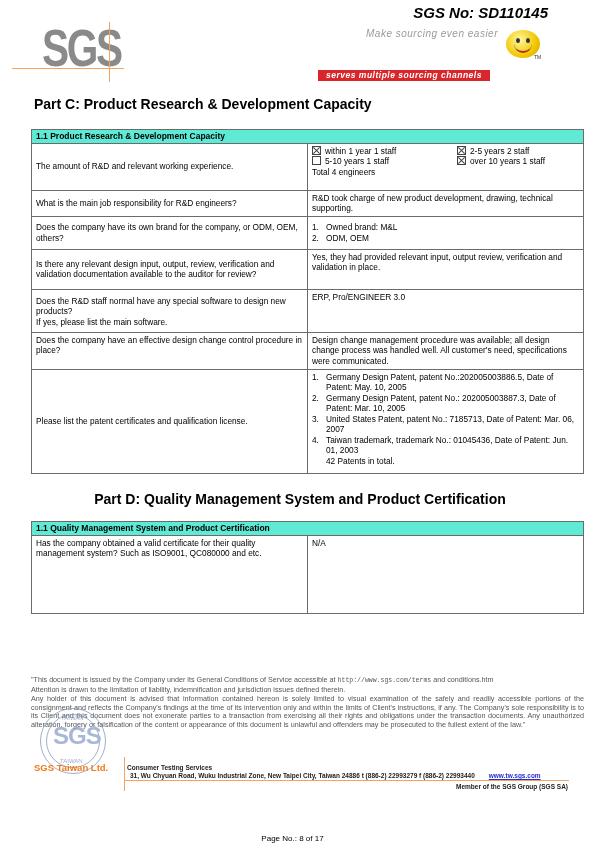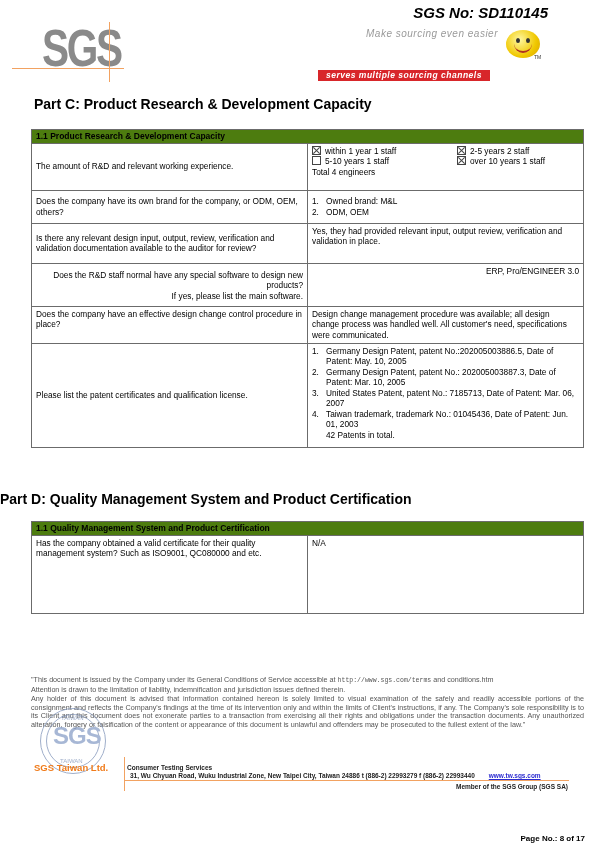--- a/index.html
+++ b/index.html
@@ -19,27 +19,27 @@
   .ttnet .bar { position:absolute; left:2px; top:42px; width:172px; height:11px; background:#d8262a;
          color:#fff; font-size:8.5px; font-weight:bold; font-style:italic; line-height:11px; text-align:center; letter-spacing:0.5px; }
   .ttnet .smile { position:absolute; left:190px; top:2px; width:34px; height:28px; border-radius:50%;
          background:radial-gradient(circle at 40% 35%, #fff7a0, #f0c800 60%, #d69e00); }
   .ttnet .smile .e1,.ttnet .smile .e2 { position:absolute; width:4px; height:5px; background:#333; border-radius:50%; top:8px; }
   .ttnet .smile .e1 { left:10px; } .ttnet .smile .e2 { left:20px; }
   .ttnet .smile .m { position:absolute; left:8px; top:14px; width:18px; height:7px; border-bottom:2px solid #b03020; border-radius:0 0 10px 10px; }
   .ttnet .tm { position:absolute; left:218px; top:26px; font-size:5px; color:#333; }
 
   h2.partc { left:34px; top:96px; margin:0; font-size:14px; font-weight:bold; }
-  h2.partd { left:0; width:600px; text-align:left; top:491px; margin:0; font-size:14px; font-weight:bold; }
+  h2.partd { left:0; width:600px; text-align:center; top:491px; margin:0; font-size:14px; font-weight:bold; }
 
   table.grid { position:absolute; left:31px; border-collapse:collapse; width:553px; table-layout:fixed; }
   table.grid td { border:1px solid #6b6b6b; font-size:8.3px; line-height:10.5px; vertical-align:top; padding:2px 4px; }
   table.grid td.q { width:247px; }
   table.grid td.mid { vertical-align:middle; }
-  table.grid tr.head td { background:#4d7c0f; font-weight:bold; font-size:8.5px; padding:1px 4px; height:10px; }
+  table.grid tr.head td { background:#5eead4; font-weight:bold; font-size:8.5px; padding:1px 4px; height:10px; }
   .cb { display:inline-block; width:7px; height:7px; border:1px solid #444; position:relative; vertical-align:-1px; margin-right:4px; }
   .cb.x::before, .cb.x::after { content:""; position:absolute; left:3px; top:-1px; width:1px; height:9px; background:#444; }
   .cb.x::before { transform:rotate(45deg); } .cb.x::after { transform:rotate(-45deg); }
   .exp { display:grid; grid-template-columns:145px 1fr; row-gap:0; }
   ol.nl { margin:0; padding:0; list-style:none; }
   ol.nl li { display:flex; }
   ol.nl li .n { width:14px; flex:none; }
   .indent { padding-left:14px; }
 
   .disc { left:31px; top:676px; width:553px; font-size:7.2px; line-height:8.6px; color:#555; }
@@ -51,21 +51,21 @@
   .stamp .s { position:absolute; left:12px; top:13px; font-size:24px; font-weight:bold; color:#8aa0c8; letter-spacing:-1px; }
   .stamp .t1 { position:absolute; left:20px; top:6px; font-size:6px; color:#7f93b8; }
   .stamp .t2 { position:absolute; left:19px; top:49px; font-size:6px; color:#7f93b8; }
   .ftr-co { left:34px; top:762px; font-size:9.5px; font-weight:bold; color:#f07b1a; }
   .ftr-vline { left:124px; top:757px; width:1px; height:34px; background:#f2a261; }
   .ftr-hline { left:124px; top:780px; width:445px; height:1px; background:#f2a261; }
   .ftr-cts { left:127px; top:764px; font-size:6.5px; font-weight:bold; color:#222; }
   .ftr-addr { left:130px; top:772px; font-size:6.5px; font-weight:bold; color:#222; white-space:nowrap; }
   .ftr-addr .link { color:#2b2bd0; text-decoration:underline; margin-left:14px; }
   .ftr-member { right:32px; top:783px; font-size:6.5px; font-weight:bold; color:#222; }
-  .pageno { left:0; width:585px; text-align:right; top:834px; font-size:8px; font-weight:bold; }
+  .pageno { left:0; width:585px; text-align:center; top:834px; font-size:8px; font-weight:normal; }
 </style>
 </head>
 <body>
 
 <div class="abs sgsno">SGS No: SD110145</div>
 <div class="abs sgs-logo">
   <span class="txt">SGS</span>
   <span class="hline"></span>
   <span class="vline"></span>
 </div>
@@ -92,40 +92,44 @@
     <td>
       <div class="exp">
         <div><span class="cb x"></span><span>within 1 year   1 staff</span></div>
         <div><span class="cb x"></span><span>2-5 years     2 staff</span></div>
         <div><span class="cb"></span><span>5-10 years 1 staff</span></div>
         <div><span class="cb x"></span><span>over 10 years 1 staff</span></div>
       </div>
       <div>Total   4   engineers</div>
     </td>
   </tr>
+  <tr style="height:24px;">
+    <td class="q mid">What is the main job responsibility for R&amp;D engineers?</td>
+    <td>R&amp;D took charge of new product development, drawing, technical supporting.</td>
+  </tr>
   <tr style="height:33px;margin-left:20px;">
     <td class="q mid">Does the company have its own brand for the company, or ODM, OEM, others?</td>
     <td class="mid">
       <ol class="nl">
         <li>
               <span class="n">1.</span>
               <span>Owned brand: M&amp;L</span>
             </li>
         <li>
               <span class="n">2.</span>
               <span>ODM, OEM</span>
             </li>
       </ol>
     </td>
   </tr>
   <tr style="height:40px;">
     <td class="q mid">Is there any relevant design input, output, review, verification and validation documentation available to the auditor for review?</td>
     <td>Yes, they had provided relevant input, output review, verification and validation in place.</td>
   </tr>
-  <tr style="height:43px;text-align:right;">
+  <tr style="height:43px;">
     <td class="q" style="padding-top:6px;">
       <div>Does the R&amp;D staff normal have any special software to design new products?</div>
       <div>If yes, please list the main software.</div>
     </td>
     <td>ERP, Pro/ENGINEER 3.0</td>
   </tr>
   <tr style="height:37px;">
     <td class="q">Does the company have an effective design change control procedure in place?</td>
     <td>Design change management procedure was available; all design change process was handled well. All customer's need, specifications were communicated.</td>
   </tr>

